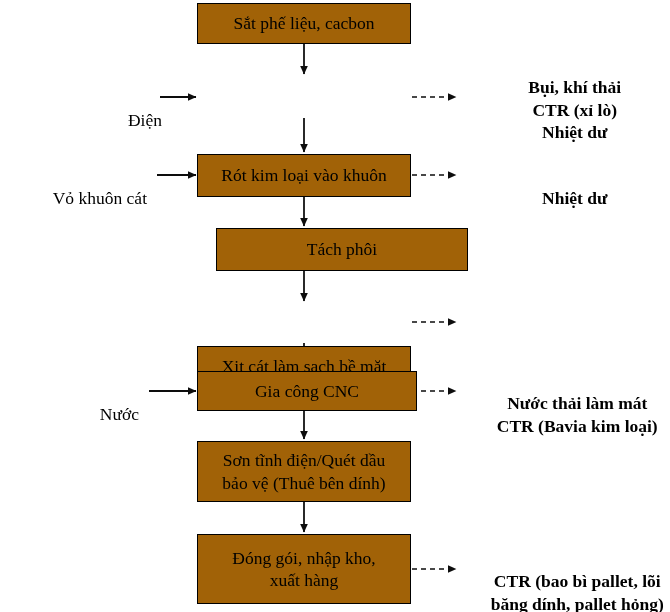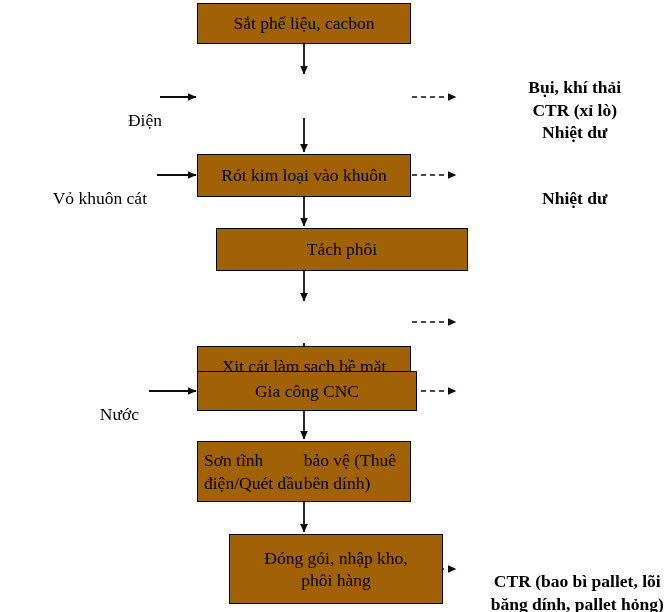--- a/index.html
+++ b/index.html
@@ -104,28 +104,28 @@
   </div>
 
   <div class="node" style="left:197px; top:303px; width:214px; height:40px;margin-top:43px;">
     <span>Xịt cát làm sạch bề mặt</span>
   </div>
 
   <div class="node" style="left:197px; top:371px; width:220px; height:40px;">
     <span>Gia công CNC</span>
   </div>
 
-  <div class="node" style="left:197px; top:441px; width:214px; height:61px; flex-direction:row;">
+  <div class="node" style="left:197px; top:441px; width:214px; height:61px; flex-direction:column;">
     <span>Sơn tĩnh điện/Quét dầu</span>
     <span>bảo vệ (Thuê bên dính)</span>
   </div>
 
-  <div class="node" style="left:197px; top:534px; width:214px; height:70px; flex-direction:column;margin-left:32px;">
+  <div class="node" style="left:197px; top:534px; width:214px; height:70px; flex-direction:column;">
     <span>Đóng gói, nhập kho,</span>
-    <span>phôi hàng</span>
+    <span>xuất hàng</span>
   </div>
 
   <div class="io-label left" style="left:52px; top:86px; width:110px;">
     <span>Điện</span>
   </div>
 
   <div class="io-label left" style="left:0px; top:164px; width:147px;">
     <span>Vỏ khuôn cát</span>
   </div>
 
@@ -137,19 +137,23 @@
     <span>Bụi, khí thải</span>
     <span>CTR (xỉ lò)</span>
     <span>Nhiệt dư</span>
   </div>
 
   <div class="io-label right" style="left:466px; top:164px; width:200px;">
     <span>Nhiệt dư</span>
   </div>
 
 
+  <div class="io-label right" style="left:466px; top:369px; width:205px;">
+    <span>Nước thải làm mát</span>
+    <span>CTR (Bavia kim loại)</span>
+  </div>
 
   <div class="io-label right" style="left:466px; top:547px; width:205px;">
     <span>CTR (bao bì pallet, lõi</span>
     <span>băng dính, pallet hỏng)</span>
   </div>
 
 </div>
 
 </body></html>

